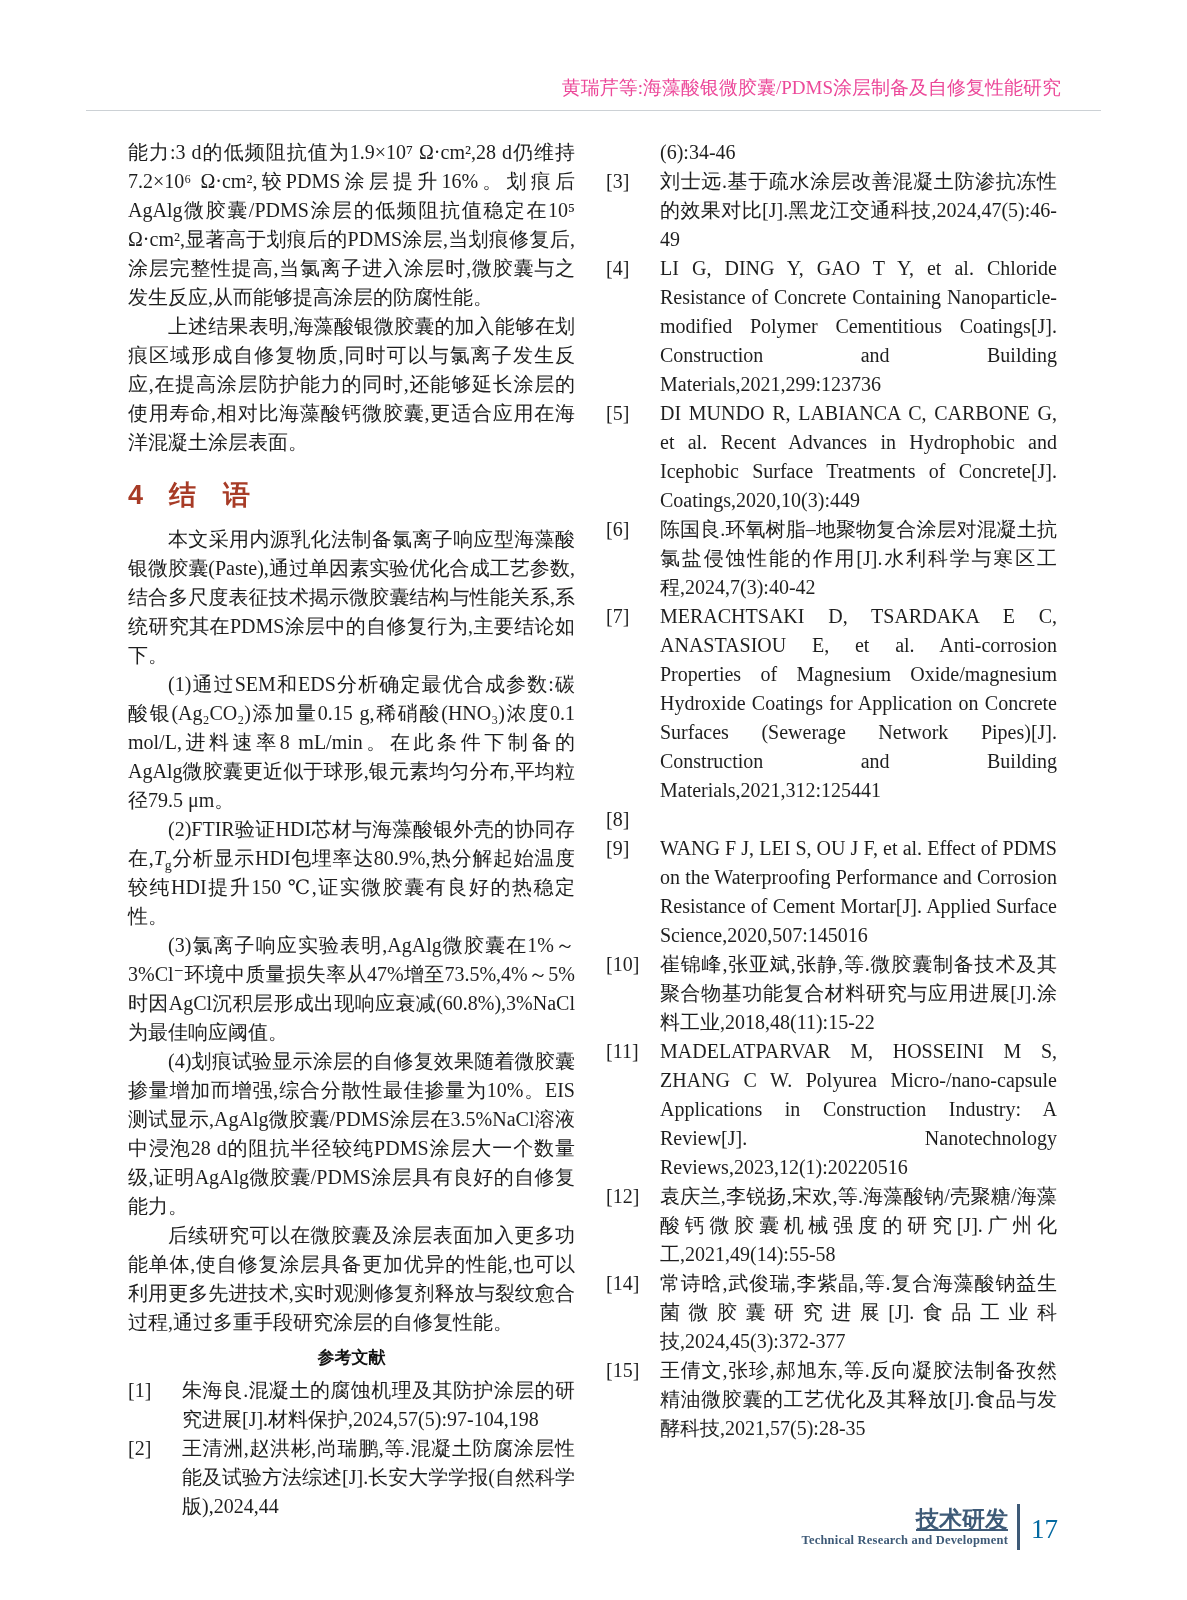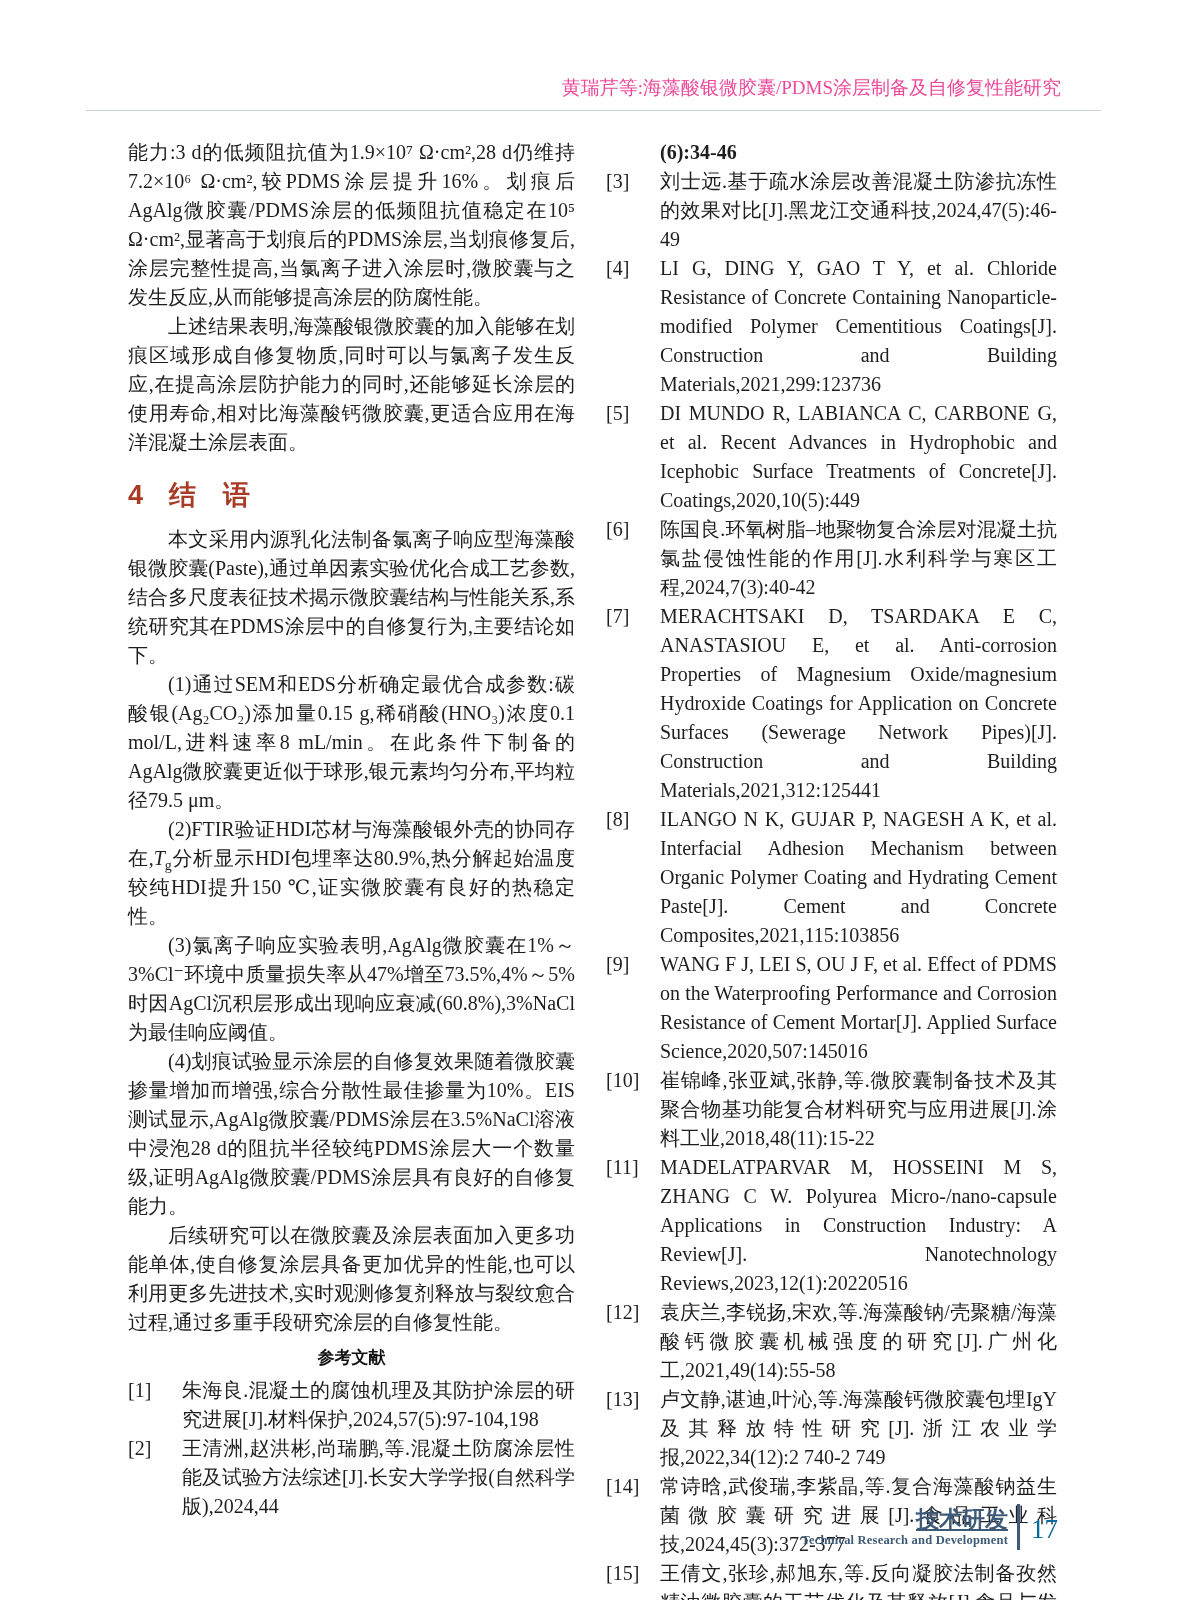--- a/index.html
+++ b/index.html
@@ -44,21 +44,21 @@
     text-align:center;
     font-family:"Liberation Sans","DejaVu Sans",sans-serif;
     font-weight:bold;
     font-size:17px; line-height:29px;
     margin:6px 0 4px 0;
     color:#111;
   }
   .ref-item { display:flex; margin:0; }
   .ref-label { width:54px; flex:0 0 54px; }
   .ref-text { flex:1 1 auto; text-align:justify; position:relative; }
-  .ref-cont { padding-left:54px;font-weight:bold; }
+  .ref-cont { padding-left:54px; }
   
   .page-footer {
     position:absolute; right:129px; bottom:50px;
     display:flex; align-items:center;
     color:#3e5a77;
   }
   .footer-text { text-align:right; }
   .footer-cn {
     font-family:"Liberation Sans","DejaVu Sans",sans-serif;
     font-weight:bold; font-size:23px; line-height:26px;text-decoration:underline;
@@ -120,53 +120,48 @@
     <div class="ref-item">
       <span class="ref-label">[3]</span>
       <span class="ref-text">刘士远.基于疏水涂层改善混凝土防渗抗冻性的效果对比[J].黑龙江交通科技,2024,47(5):46-49</span>
     </div>
     <div class="ref-item">
       <span class="ref-label">[4]</span>
       <span class="ref-text">LI G, DING Y, GAO T Y, et al. Chloride Resistance of Concrete Containing Nanoparticle-modified Polymer Cementitious Coatings[J]. Construction and Building Materials,2021,299:123736</span>
     </div>
     <div class="ref-item">
       <span class="ref-label">[5]</span>
-      <span class="ref-text">DI MUNDO R, LABIANCA C, CARBONE G, et al. Recent Advances in Hydrophobic and Icephobic Surface Treatments of Concrete[J]. Coatings,2020,10(5):449</span>
+      <span class="ref-text">DI MUNDO R, LABIANCA C, CARBONE G, et al. Recent Advances in Hydrophobic and Icephobic Surface Treatments of Concrete[J]. Coatings,2020,10(3):449</span>
     </div>
     <div class="ref-item">
       <span class="ref-label">[6]</span>
       <span class="ref-text">陈国良.环氧树脂–地聚物复合涂层对混凝土抗氯盐侵蚀性能的作用[J].水利科学与寒区工程,2024,7(3):40-42</span>
     </div>
     <div class="ref-item">
       <span class="ref-label">[7]</span>
       <span class="ref-text">MERACHTSAKI D, TSARDAKA E C, ANASTASIOU E, et al. Anti-corrosion Properties of Magnesium Oxide/magnesium Hydroxide Coatings for Application on Concrete Surfaces (Sewerage Network Pipes)[J]. Construction and Building Materials,2021,312:125441</span>
     </div>
     <div class="ref-item">
       <span class="ref-label">[8]</span>
-      <span class="ref-text">ILANGO N K, GUJAR P, NAGESH A K, et al. Interfacial Adhesion Mechanism between Organic Polymer Coating and Hydrating Cement Paste[J]. Cement and Concrete Composites,2021,115:103856</span>
     </div>
     <div class="ref-item">
       <span class="ref-label">[9]</span>
       <span class="ref-text">WANG F J, LEI S, OU J F, et al. Effect of PDMS on the Waterproofing Performance and Corrosion Resistance of Cement Mortar[J]. Applied Surface Science,2020,507:145016</span>
     </div>
     <div class="ref-item">
       <span class="ref-label">[10]</span>
       <span class="ref-text">崔锦峰,张亚斌,张静,等.微胶囊制备技术及其聚合物基功能复合材料研究与应用进展[J].涂料工业,2018,48(11):15-22</span>
     </div>
     <div class="ref-item">
       <span class="ref-label">[11]</span>
       <span class="ref-text">MADELATPARVAR M, HOSSEINI M S, ZHANG C W. Polyurea Micro-/nano-capsule Applications in Construction Industry: A Review[J]. Nanotechnology Reviews,2023,12(1):20220516</span>
     </div>
     <div class="ref-item">
       <span class="ref-label">[12]</span>
       <span class="ref-text">袁庆兰,李锐扬,宋欢,等.海藻酸钠/壳聚糖/海藻酸钙微胶囊机械强度的研究[J].广州化工,2021,49(14):55-58</span>
-    </div>
-    <div class="ref-item">
-      <span class="ref-label">[13]</span>
-      <span class="ref-text">卢文静,谌迪,叶沁,等.海藻酸钙微胶囊包埋IgY及其释放特性研究[J].浙江农业学报,2022,34(12):2 740-2 749</span>
     </div>
     <div class="ref-item">
       <span class="ref-label">[14]</span>
       <span class="ref-text">常诗晗,武俊瑞,李紫晶,等.复合海藻酸钠益生菌微胶囊研究进展[J].食品工业科技,2024,45(3):372-377</span>
     </div>
     <div class="ref-item">
       <span class="ref-label">[15]</span>
       <span class="ref-text">王倩文,张珍,郝旭东,等.反向凝胶法制备孜然精油微胶囊的工艺优化及其释放[J].食品与发酵科技,2021,57(5):28-35</span>
     </div>
 

